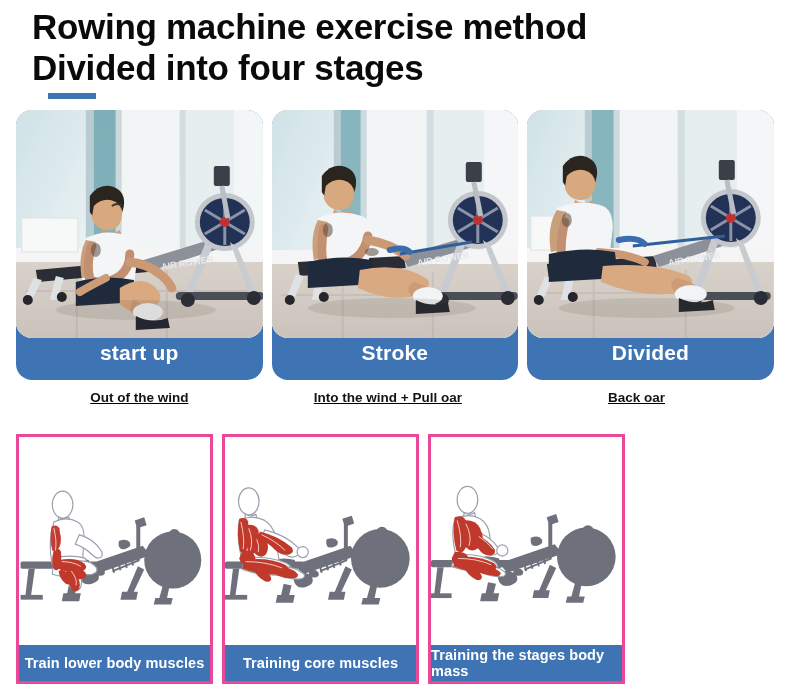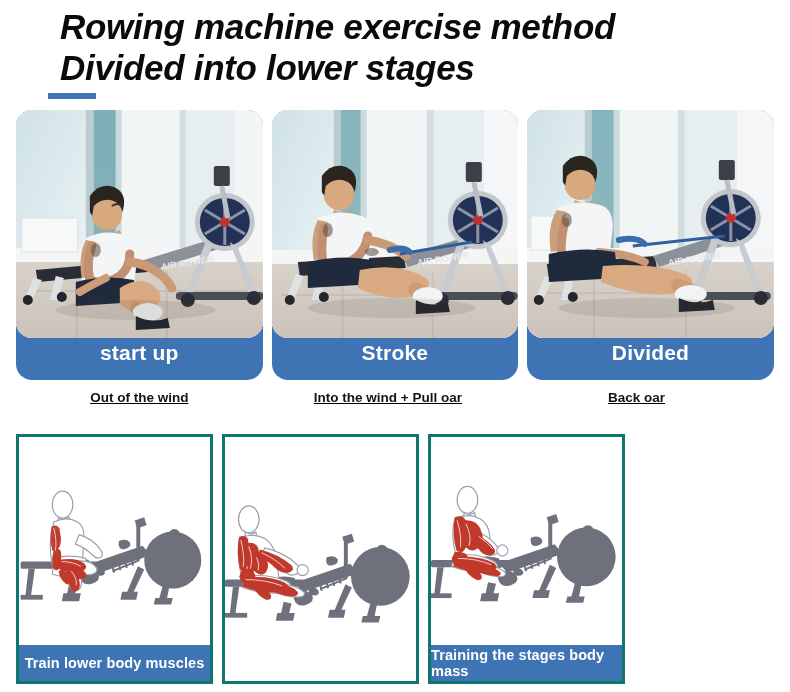--- a/index.html
+++ b/index.html
@@ -5,21 +5,21 @@
   * { box-sizing: border-box; margin: 0; padding: 0; }
   html, body {
     width: 790px; height: 692px;
     background: #ffffff;
     font-family: "Liberation Sans", sans-serif;
     overflow: hidden;
   }
   #page { position: relative; width: 790px; height: 692px; background: #fff; }
 
   
-  .header { position: absolute; left: 60px; top: 6px; width: 720px; font-style: italic; }
+  .header { position: absolute; left: 32px; top: 6px; width: 720px; }
   .title-line {
     font-size: 35px; font-weight: bold; color: #0a0a0a;
     line-height: 41px; letter-spacing: -0.3px; white-space: nowrap;
   }
   .accent-bar {
     position: absolute; left: 48px; top: 93px;
     width: 48px; height: 6px; background: #3f74b4;
   }
 
   
@@ -57,41 +57,41 @@
   }
 
   
   .diagram-row {
     position: absolute; left: 16px; top: 434px;
     width: 758px; height: 250px;
     display: flex; gap: 9px;
   }
   .diagram-card {
     position: relative; width: 197px; height: 250px;
-    border: 3px solid #0f766e; background: #ffffff;
+    border: 3px solid #ec4899; background: #ffffff;
     display: flex; flex-direction: column; overflow: hidden;
   }
   .diagram-art {
     flex: 1; background: #ffffff; position: relative; overflow: hidden;
   }
   .diagram-art svg { display: block; width: 100%; height: 100%; }
   .diagram-label {
     height: 36px; background: #3f74b4; color: #ffffff;
     display: flex; align-items: center; justify-content: center;
     font-size: 14.5px; font-weight: bold; letter-spacing: 0.1px;
   }
 </style>
 </head>
 <body>
 
 <div id="page">
 
   <div class="header">
     <div class="title-line">Rowing machine exercise method</div>
-    <div class="title-line">Divided into lower stages</div>
+    <div class="title-line">Divided into four stages</div>
   </div>
   <div class="accent-bar"></div>
 
   <div class="photo-row">
 
     <div class="photo-card">
       <div class="photo-frame">
         <svg viewBox="0 0 247 228" preserveAspectRatio="xMidYMid slice">
           <defs>
             <linearGradient id="wall1" x1="0" y1="0" x2="0" y2="1">
@@ -457,20 +457,21 @@
           </g>
           <g fill="none" stroke="#ffffff" stroke-width="1.1" opacity="0.85">
             <path d="M20 62 q5 20 3 34"></path>
             <path d="M30 70 q6 16 2 28"></path>
             <path d="M46 78 q18 8 30 20"></path>
             <path d="M26 112 q26 0 46 8"></path>
             <path d="M40 84 q4 8 2 16"></path>
           </g>
         </svg>
       </div>
+      <div class="diagram-label">Training core muscles</div>
     </div>
 
     <div class="diagram-card">
       <div class="diagram-art">
         <svg viewBox="0 0 241 172" preserveAspectRatio="xMidYMid meet">
           <g fill="#6e707c">
             <rect x="0" y="110" width="98" height="9" rx="2"></rect>
             <path d="M8 119 L4 154 L11 154 L16 119 Z"></path>
             <path d="M0 152 L26 152 L26 158 L0 158 Z"></path>
             <path d="M58 108 q16 -4 28 0 l2 12 -32 0 Z"></path>

